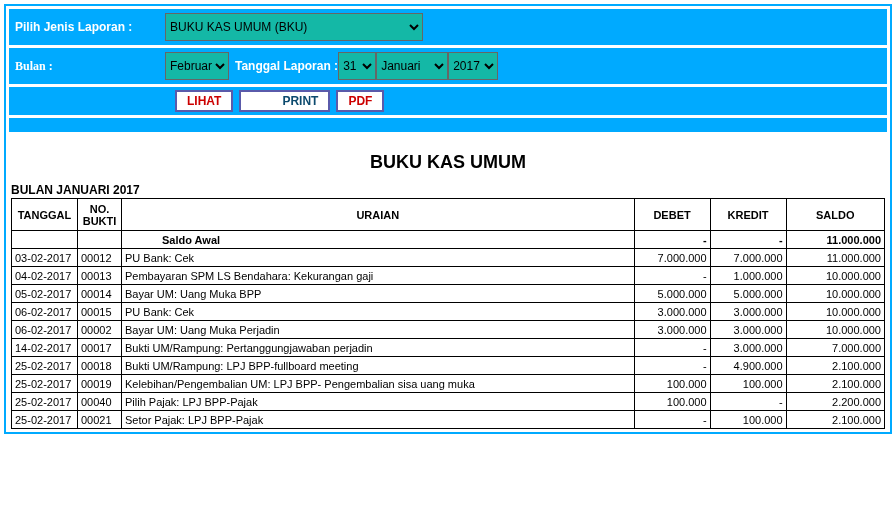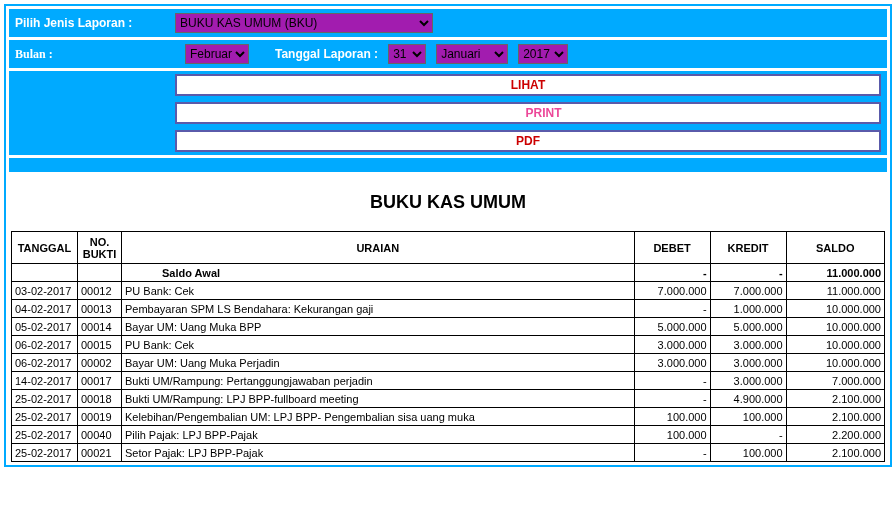--- a/index.html
+++ b/index.html
@@ -13,74 +13,72 @@
     .outer {
       border: 2px solid #00aaff;
       padding: 3px;
     }
     .bar {
       background: #00aaff;
       padding: 4px 6px;
       margin-bottom: 3px;
       display: flex;
       align-items: center;
-      gap: 10px;
     }
     .bar-label {
       color: #fff;
       font-weight: bold;
       font-size: 12px;
     }
     select {
       font-family: Arial, sans-serif;
       font-size: 12px;
       border: 1px solid #666;
-      background: #a21caf;
-      height: 20px;
+      background: #14b8a6;
+      height: 28px;
     }
     .sel-wide { width: 258px; }
     .sel-month { width: 64px; }
     .sel-day { width: 38px; }
     .sel-month2 { width: 72px; }
     .sel-year { width: 50px; }
     .lbl-laporan { width: 150px; }
     .lbl-bulan { width: 38px; font-family: Liberation Serif, serif; }
     .buttons-area {
       background: #00aaff;
       padding: 3px 6px 3px 166px;
       display: flex;
       gap: 6px;
-      flex-direction: column;
     }
     .btn {
       border: 2px solid #5a5aaa;
       background: #fff;
       font-weight: bold;
       font-size: 12px;
       height: 22px;
       padding: 0 10px;
       cursor: pointer;
       font-family: Arial, sans-serif;
     }
     .btn.red { color: #cc0000; }
-    .btn.blue { color: #ec4899; padding-left: 41px; }
+    .btn.blue { color: #0c4a6e; padding-left: 41px; }
     .spacer-bar {
       background: #00aaff;
       height: 14px;
       margin-top: 3px;
     }
     .report {
       margin-top: 20px;
       padding: 0 2px;
     }
     .report-title {
       text-align: center;
       font-weight: bold;
       font-size: 18px;
-      margin-bottom: 18px;
+      margin-bottom: 10px;
     }
     .report-subtitle {
       font-weight: bold;
       font-size: 12px;
       margin-bottom: 1px;
     }
     table {
       width: 100%;
       border-collapse: collapse;
     }
@@ -137,20 +135,21 @@
   <div class="buttons-area">
     <button class="btn red">LIHAT</button>
     <button class="btn blue">PRINT</button>
     <button class="btn red">PDF</button>
   </div>
 
   <div class="spacer-bar"></div>
 
   <div class="report">
     <div class="report-title">BUKU KAS UMUM</div>
+    <div class="report-subtitle">BULAN JANUARI 2017</div>
 
     <table>
       <thead>
         <tr>
           <th class="col-tgl">TANGGAL</th>
           <th class="col-no">NO. BUKTI</th>
           <th>URAIAN</th>
           <th class="col-debet">DEBET</th>
           <th class="col-kredit">KREDIT</th>
           <th class="col-saldo">SALDO</th>

